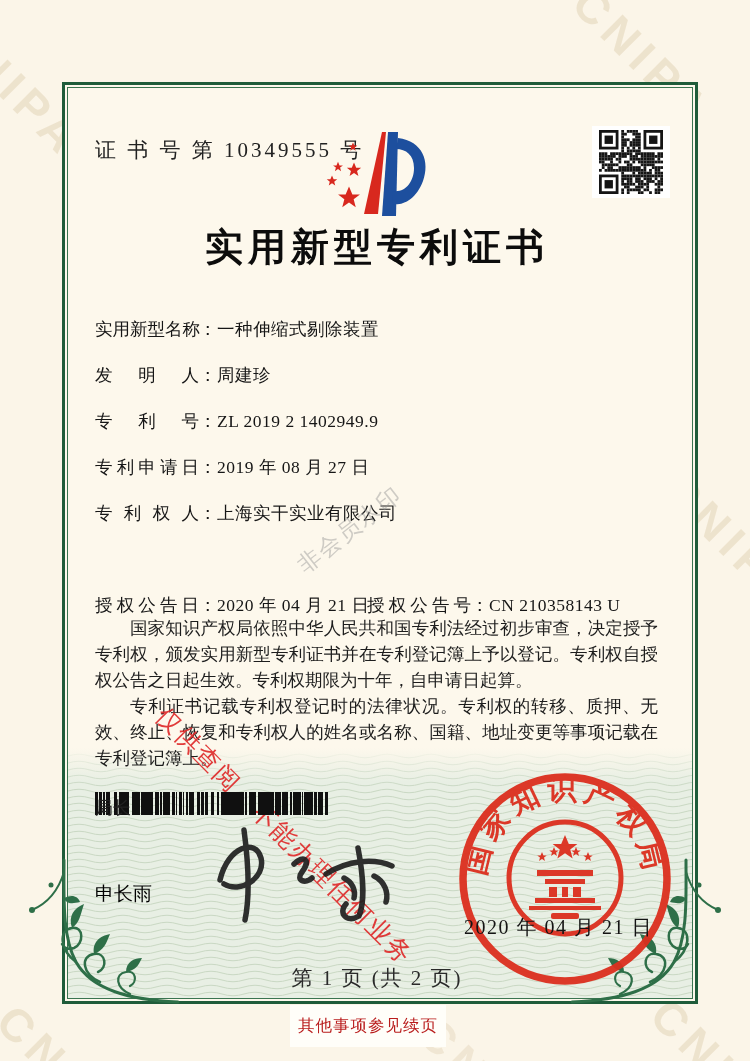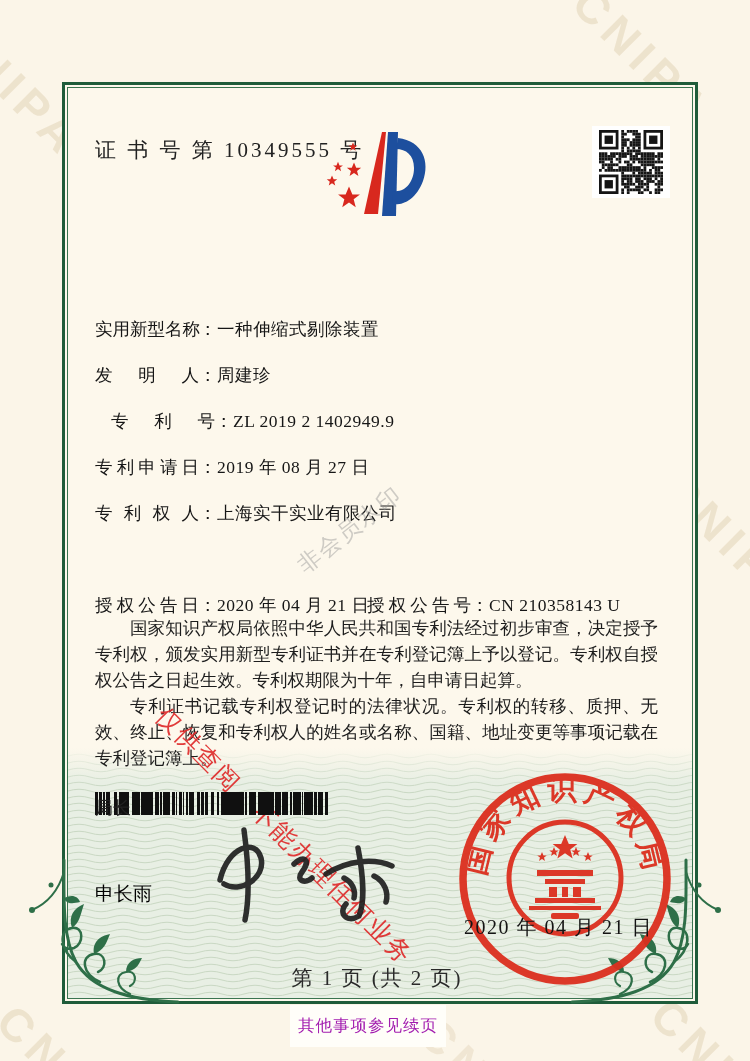--- a/index.html
+++ b/index.html
@@ -32,39 +32,39 @@
   .qr svg{position:absolute;left:7px;top:4px;}
   .title{position:absolute;left:62px;top:222px;width:630px;text-align:center;
          font-size:38px;font-weight:600;letter-spacing:5px;color:#0c0c0c;}
   
   .frow{position:absolute;left:95px;font-size:17.5px;white-space:nowrap;color:#161616;}
   .flabel{display:inline-block;width:104px;text-align:justify;text-align-last:justify;
           -moz-text-align-last:justify;vertical-align:bottom;}
   .fcolon{display:inline-block;width:18px;}
   .fvalue{letter-spacing:.5px;}
   .fvalue.w1{display:inline-block;width:150px;}
-  .r1{top:317px;} .r2{top:363px;} .r3{top:409px;margin-left:16px;} .r4{top:455px;}
+  .r1{top:317px;} .r2{top:363px;} .r3{top:409px;} .r4{top:455px;}
   .r5{top:501px;} .r6{top:547px;} .r7{top:593px;}
   
   .legal{position:absolute;left:95px;top:615px;width:563px;font-size:17.5px;line-height:26px;
          text-align:justify;color:#1d1d1d;}
   .legal p{margin:0;text-indent:2em;}
   
   .barcode{position:absolute;left:95px;top:792px;width:237px;height:23px;}
   .signer-title{position:absolute;left:95px;top:796px;font-size:18px;
                 font-family:"Liberation Sans","DejaVu Sans",sans-serif;color:#222;}
   .signer-name{position:absolute;left:95px;top:881px;font-size:19px;
                font-family:"Liberation Sans","DejaVu Sans",sans-serif;color:#000000;}
   .signature{position:absolute;left:198px;top:822px;width:214px;height:106px;}
   .seal{position:absolute;left:452px;top:766px;width:226px;height:226px;opacity:.95;}
   .seal-date{position:absolute;left:464px;top:914px;font-size:20px;letter-spacing:1.5px;color:#141414;}
   .page-num{position:absolute;left:62px;top:964px;width:630px;text-align:center;
             font-size:21px;letter-spacing:2px;color:#2a2a2a;}
   .footer-strip{position:absolute;left:290px;top:1005px;width:156px;height:42px;background:#fffef9;}
-  .footer-note{width:100%;text-align:center;line-height:42px;font-size:16.5px;letter-spacing:1px;color:#a21caf;}
+  .footer-note{width:100%;text-align:center;line-height:42px;font-size:16.5px;letter-spacing:1px;color:#b91c1c;}
   
   .red-wm{position:absolute;left:172px;top:700px;font-size:25px;letter-spacing:2px;
           color:rgba(222,42,42,.92);transform:rotate(45deg);transform-origin:0 0;white-space:nowrap;}
   .gray-wm{position:absolute;left:291px;top:556px;font-size:23px;letter-spacing:2px;
            color:rgba(148,148,148,.45);transform:rotate(-38deg);transform-origin:0 0;white-space:nowrap;}
 </style>
 </head>
 <body>
 
 <div class="stage">
@@ -432,20 +432,21 @@
         <rect x="61.21739130434783" y="36.17391304347826" width="2.782608695652174" height="2.782608695652174" fill="#151515"></rect>
         <rect x="61.21739130434783" y="41.73913043478261" width="2.782608695652174" height="2.782608695652174" fill="#151515"></rect>
         <rect x="61.21739130434783" y="44.52173913043478" width="2.782608695652174" height="2.782608695652174" fill="#151515"></rect>
         <rect x="61.21739130434783" y="47.30434782608695" width="2.782608695652174" height="2.782608695652174" fill="#151515"></rect>
         <rect x="61.21739130434783" y="50.086956521739125" width="2.782608695652174" height="2.782608695652174" fill="#151515"></rect>
         <rect x="61.21739130434783" y="52.869565217391305" width="2.782608695652174" height="2.782608695652174" fill="#151515"></rect>
         <rect x="61.21739130434783" y="58.43478260869565" width="2.782608695652174" height="2.782608695652174" fill="#151515"></rect>
       </svg>
     </div>
 
+  <div class="title">实用新型专利证书</div>
 
   <div class="frow r1">
     <span class="flabel">实用新型名称</span><span class="fcolon">：</span><span class="fvalue">一种伸缩式剔除装置</span>
   </div>
   <div class="frow r2">
     <span class="flabel">发明人</span><span class="fcolon">：</span><span class="fvalue">周建珍</span>
   </div>
   <div class="frow r3">
     <span class="flabel">专利号</span><span class="fcolon">：</span><span class="fvalue">ZL 2019 2 1402949.9</span>
   </div>

